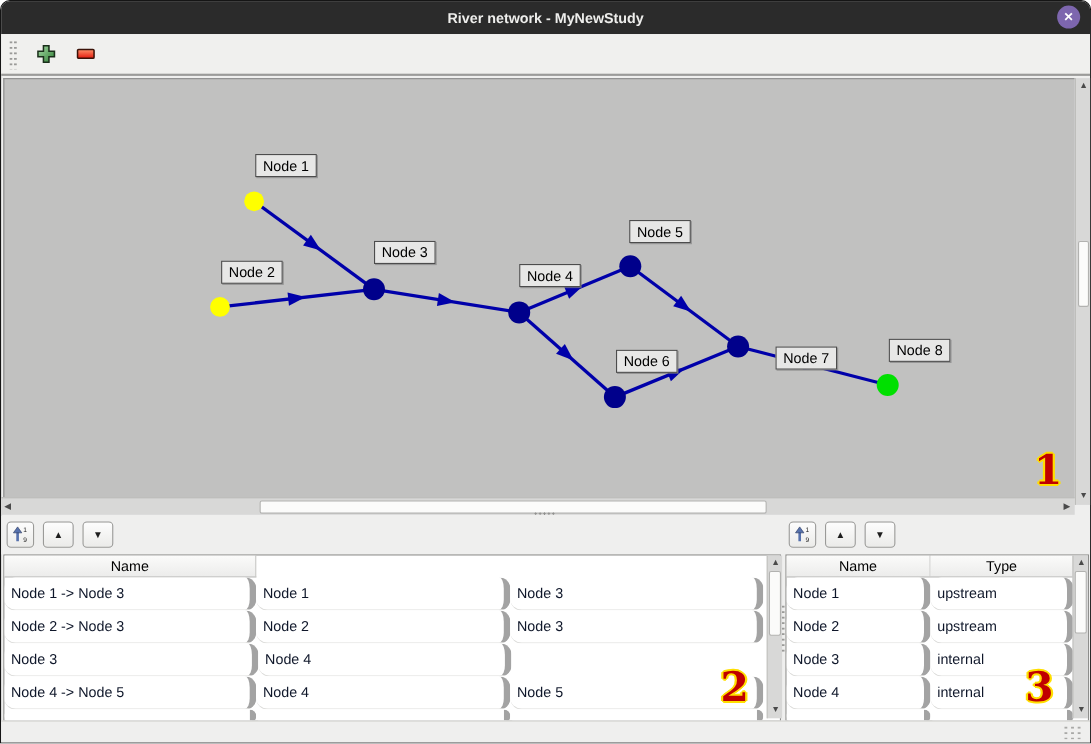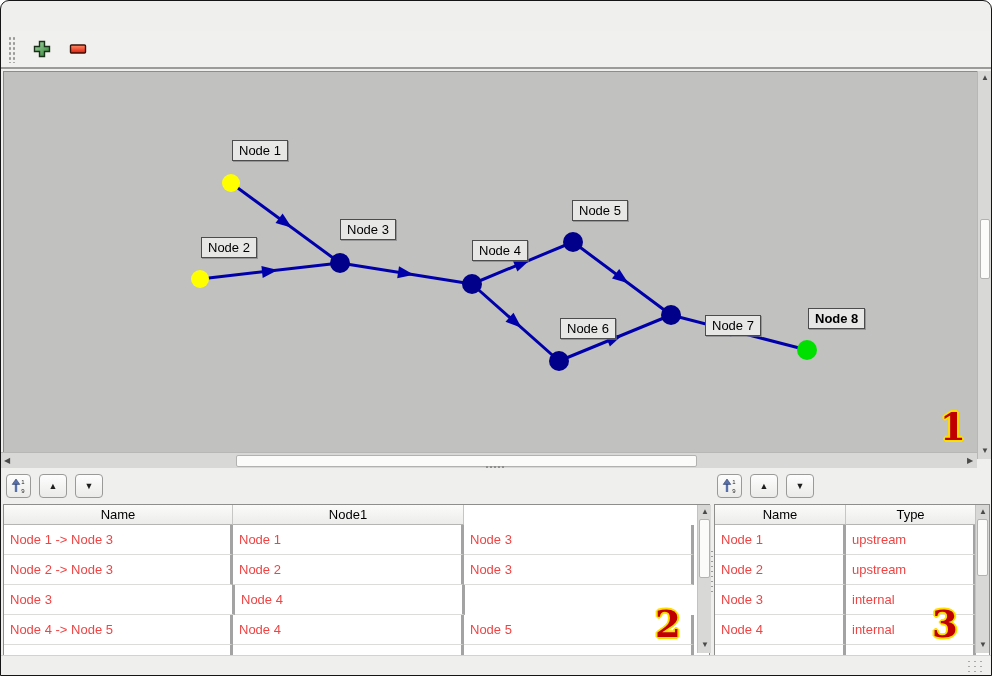--- a/index.html
+++ b/index.html
@@ -107,23 +107,23 @@
   .t-links{left:2px;width:707px;}
   .t-nodes{left:713px;width:276px;}
   .tr{display:flex;}
   .thead .th{
     height:20px;line-height:20px;font-size:13px;color:#000;text-align:center;
     background:linear-gradient(#fbfbfa,#ececeb);
     border-right:1px solid #c6c6c4;border-bottom:1px solid #b5b5b3;
     overflow:hidden;white-space:nowrap;
   }
   .td{
-    height:30px;line-height:29px;font-size:13px;color:#ef4444;
-    padding-left:6px;border-right:3px solid #a3a3a3;border-bottom:1px solid #dcdcda;
-    overflow:hidden;white-space:nowrap;background:#fff;
+    height:30px;line-height:29px;font-size:13px;color:#0f172a;
+    padding-left:6px;border-right:6px solid #a3a3a3;border-bottom:1px solid #dcdcda;
+    overflow:hidden;white-space:nowrap;background:#fff;border-radius:10px;
   }
   .tr.empty .td{height:12px;border-bottom:none;}
   .tscroll{
     position:absolute;top:1px;right:1px;width:14px;height:148px;
     background:#d8d8d7;border-left:1px solid #c2c2c0;
   }
   .ts-thumb{left:1px;right:1px;}
   
   .statusbar{
     position:absolute;left:0;bottom:0;right:0;height:20px;
@@ -143,20 +143,26 @@
   }
   .ann-1{left:939px;top:407px;}
   .ann-2{left:654px;top:604px;}
   .ann-3{left:931px;top:604px;}
 </style>
 </head>
 <body>
 
 <div class="window">
 
+  <div class="titlebar">
+    <span>River network - MyNewStudy</span>
+    <button class="close-btn">
+      <span>✕</span>
+    </button>
+  </div>
 
   <div class="toolbar">
     <div class="grip"></div>
     <button class="tool-icon-btn">
       <svg width="18" height="18" viewBox="0 0 18 18">
         <defs>
           <linearGradient id="gG" x1="0" y1="0" x2="1" y2="1">
             <stop offset="0" stop-color="#a8dca8"></stop>
               <stop offset="1" stop-color="#2e7d32"></stop>
           </linearGradient>
@@ -205,21 +211,21 @@
         <circle cx="803" cy="278" r="10" fill="#00e000"></circle>
       </svg>
     <div>
         <div class="node-label" style="left: 228px; top: 68px;">Node 1</div>
         <div class="node-label" style="left: 197px; top: 165px;">Node 2</div>
         <div class="node-label" style="left: 336px; top: 147px;">Node 3</div>
         <div class="node-label" style="left: 468px; top: 168px;">Node 4</div>
         <div class="node-label" style="left: 568px; top: 128px;">Node 5</div>
         <div class="node-label" style="left: 556px; top: 246px;">Node 6</div>
         <div class="node-label" style="left: 701px; top: 199px; margin-top: 44px;">Node 7</div>
-        <div class="node-label" style="left: 804px; top: 236px; font-weight: bold;">Node 8</div>
+        <div class="node-label" style="left: 804px; top: 236px;">Node 8</div>
       </div>
   </div>
 
   <div class="vscroll">
     <div class="sb-arrow v-up">▲</div>
     <div class="sb-thumb v-thumb"></div>
     <div class="sb-arrow v-down">▼</div>
   </div>
 
   <div class="hscroll">
@@ -261,21 +267,20 @@
       </button>
       <button class="sbtn wide">
         <span class="tri">▼</span>
       </button>
     </div>
   </div>
 
   <div class="dtable t-links">
       <div class="tr thead">
         <div class="th" style="width: 229px;">Name</div>
-        <div class="th" style="width: 231px;">Node1</div>
       </div>
       <div class="tr">
         <div class="td" style="width: 229px;">Node 1 -&gt; Node 3</div>
         <div class="td" style="width: 231px;">Node 1</div>
         <div class="td" style="width: 230px;">Node 3</div>
       </div>
       <div class="tr">
         <div class="td" style="width: 229px;">Node 2 -&gt; Node 3</div>
         <div class="td" style="width: 231px;">Node 2</div>
         <div class="td" style="width: 230px;">Node 3</div>

